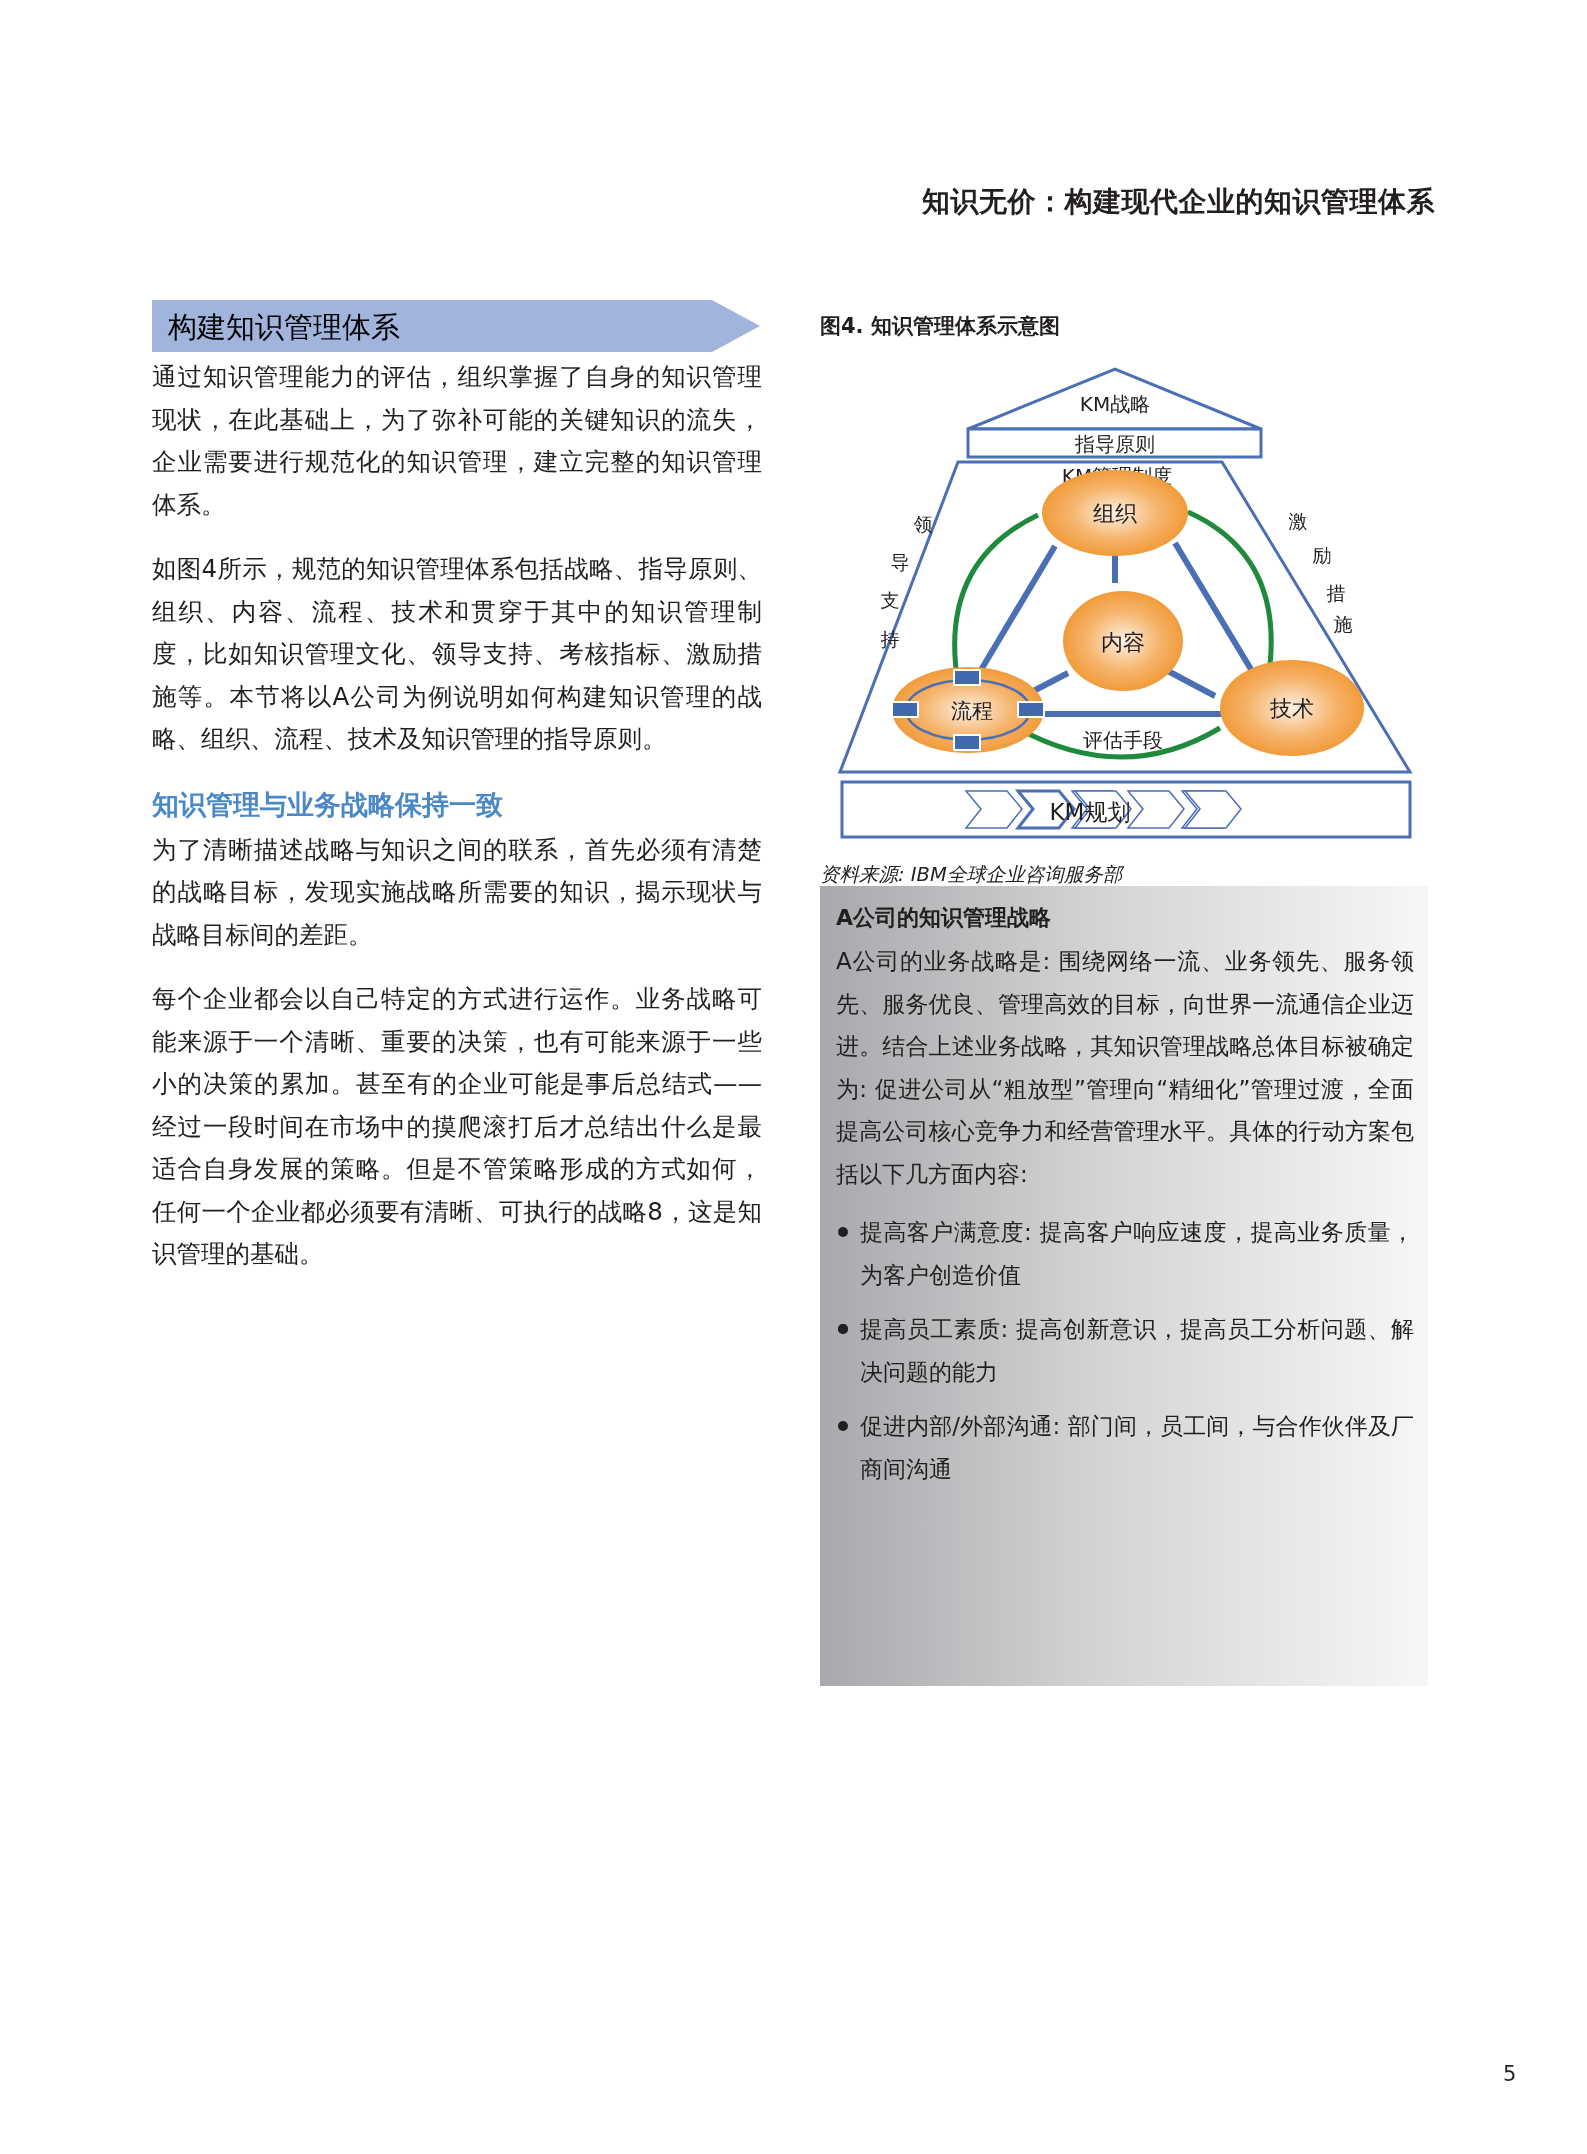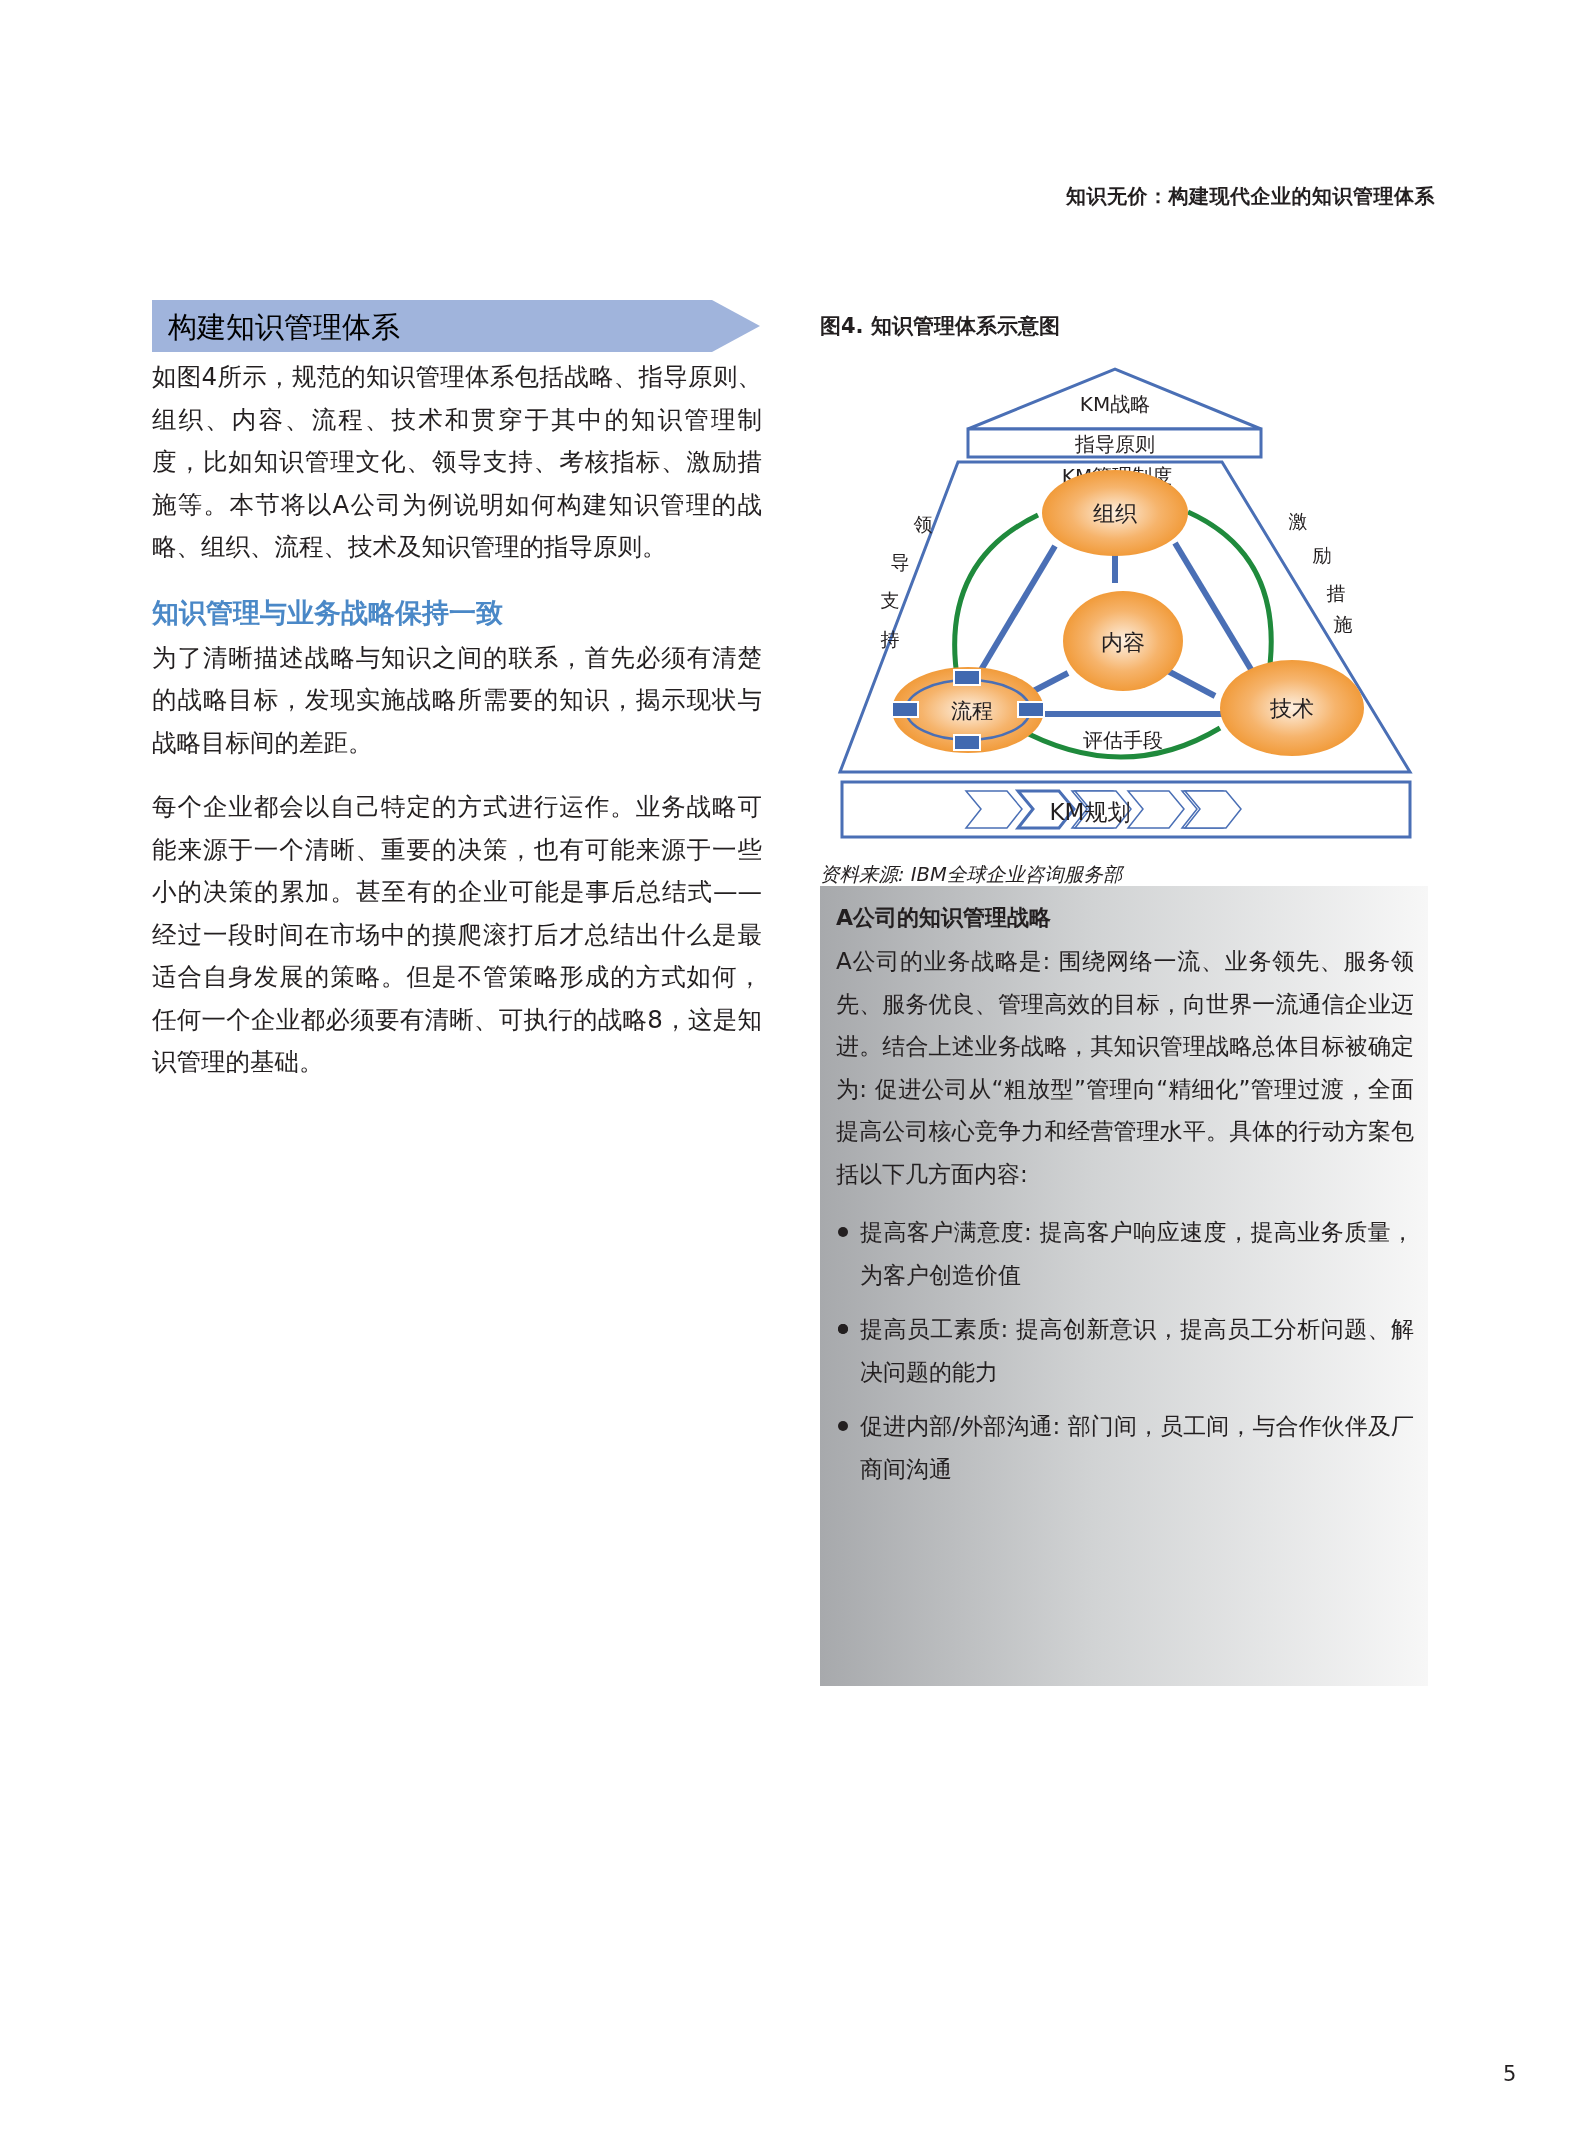--- a/index.html
+++ b/index.html
@@ -3,21 +3,21 @@
 <meta charset="utf-8">
 <style>
   html, body { margin: 0; padding: 0; }
   body {
     width: 1587px; height: 2154px; position: relative; background: #ffffff;
     font-family: "DejaVu Sans", "Liberation Sans", sans-serif; color: #231f20;
     overflow: hidden;
   }
   .running-header {
     position: absolute; top: 183px; right: 152px;
-    font-size: 20px; font-weight: bold; color: #231f20; letter-spacing: 0.5px;
+    font-size: 28px; font-weight: bold; color: #231f20; letter-spacing: 0.5px;
   }
   .left-col { position: absolute; left: 152px; top: 300px; width: 610px; }
   .section-banner {
     position: relative; height: 52px; width: 608px; margin-bottom: 4px;
   }
   .section-banner svg { position: absolute; left: 0; top: 0; }
   .section-banner .title {
     position: absolute; left: 16px; top: 8px; font-size: 29px; font-weight: normal; color: #000000;
   }
   .para {
@@ -60,20 +60,21 @@
 <div class="running-header">知识无价：构建现代企业的知识管理体系</div>
 
 <div class="left-col">
   <div class="section-banner">
     <svg width="608" height="52" viewBox="0 0 608 52">
       <polygon points="0,0 560,0 608,26 560,52 0,52" fill="#a0b4dc"></polygon>
     </svg>
     <div class="title">构建知识管理体系</div>
   </div>
 
+  <p class="para">通过知识管理能力的评估，组织掌握了自身的知识管理现状，在此基础上，为了弥补可能的关键知识的流失，企业需要进行规范化的知识管理，建立完整的知识管理体系。</p>
   <p class="para">如图4所示，规范的知识管理体系包括战略、指导原则、组织、内容、流程、技术和贯穿于其中的知识管理制度，比如知识管理文化、领导支持、考核指标、激励措施等。本节将以A公司为例说明如何构建知识管理的战略、组织、流程、技术及知识管理的指导原则。</p>
 
   <div class="subheading">知识管理与业务战略保持一致</div>
 
   <p class="para">为了清晰描述战略与知识之间的联系，首先必须有清楚的战略目标，发现实施战略所需要的知识，揭示现状与战略目标间的差距。</p>
   <p class="para">每个企业都会以自己特定的方式进行运作。业务战略可能来源于一个清晰、重要的决策，也有可能来源于一些小的决策的累加。甚至有的企业可能是事后总结式——经过一段时间在市场中的摸爬滚打后才总结出什么是最适合自身发展的策略。但是不管策略形成的方式如何，任何一个企业都必须要有清晰、可执行的战略8，这是知识管理的基础。</p>
 </div>
 
 <div class="right-col">
   <div class="fig-title">图4. 知识管理体系示意图</div>

